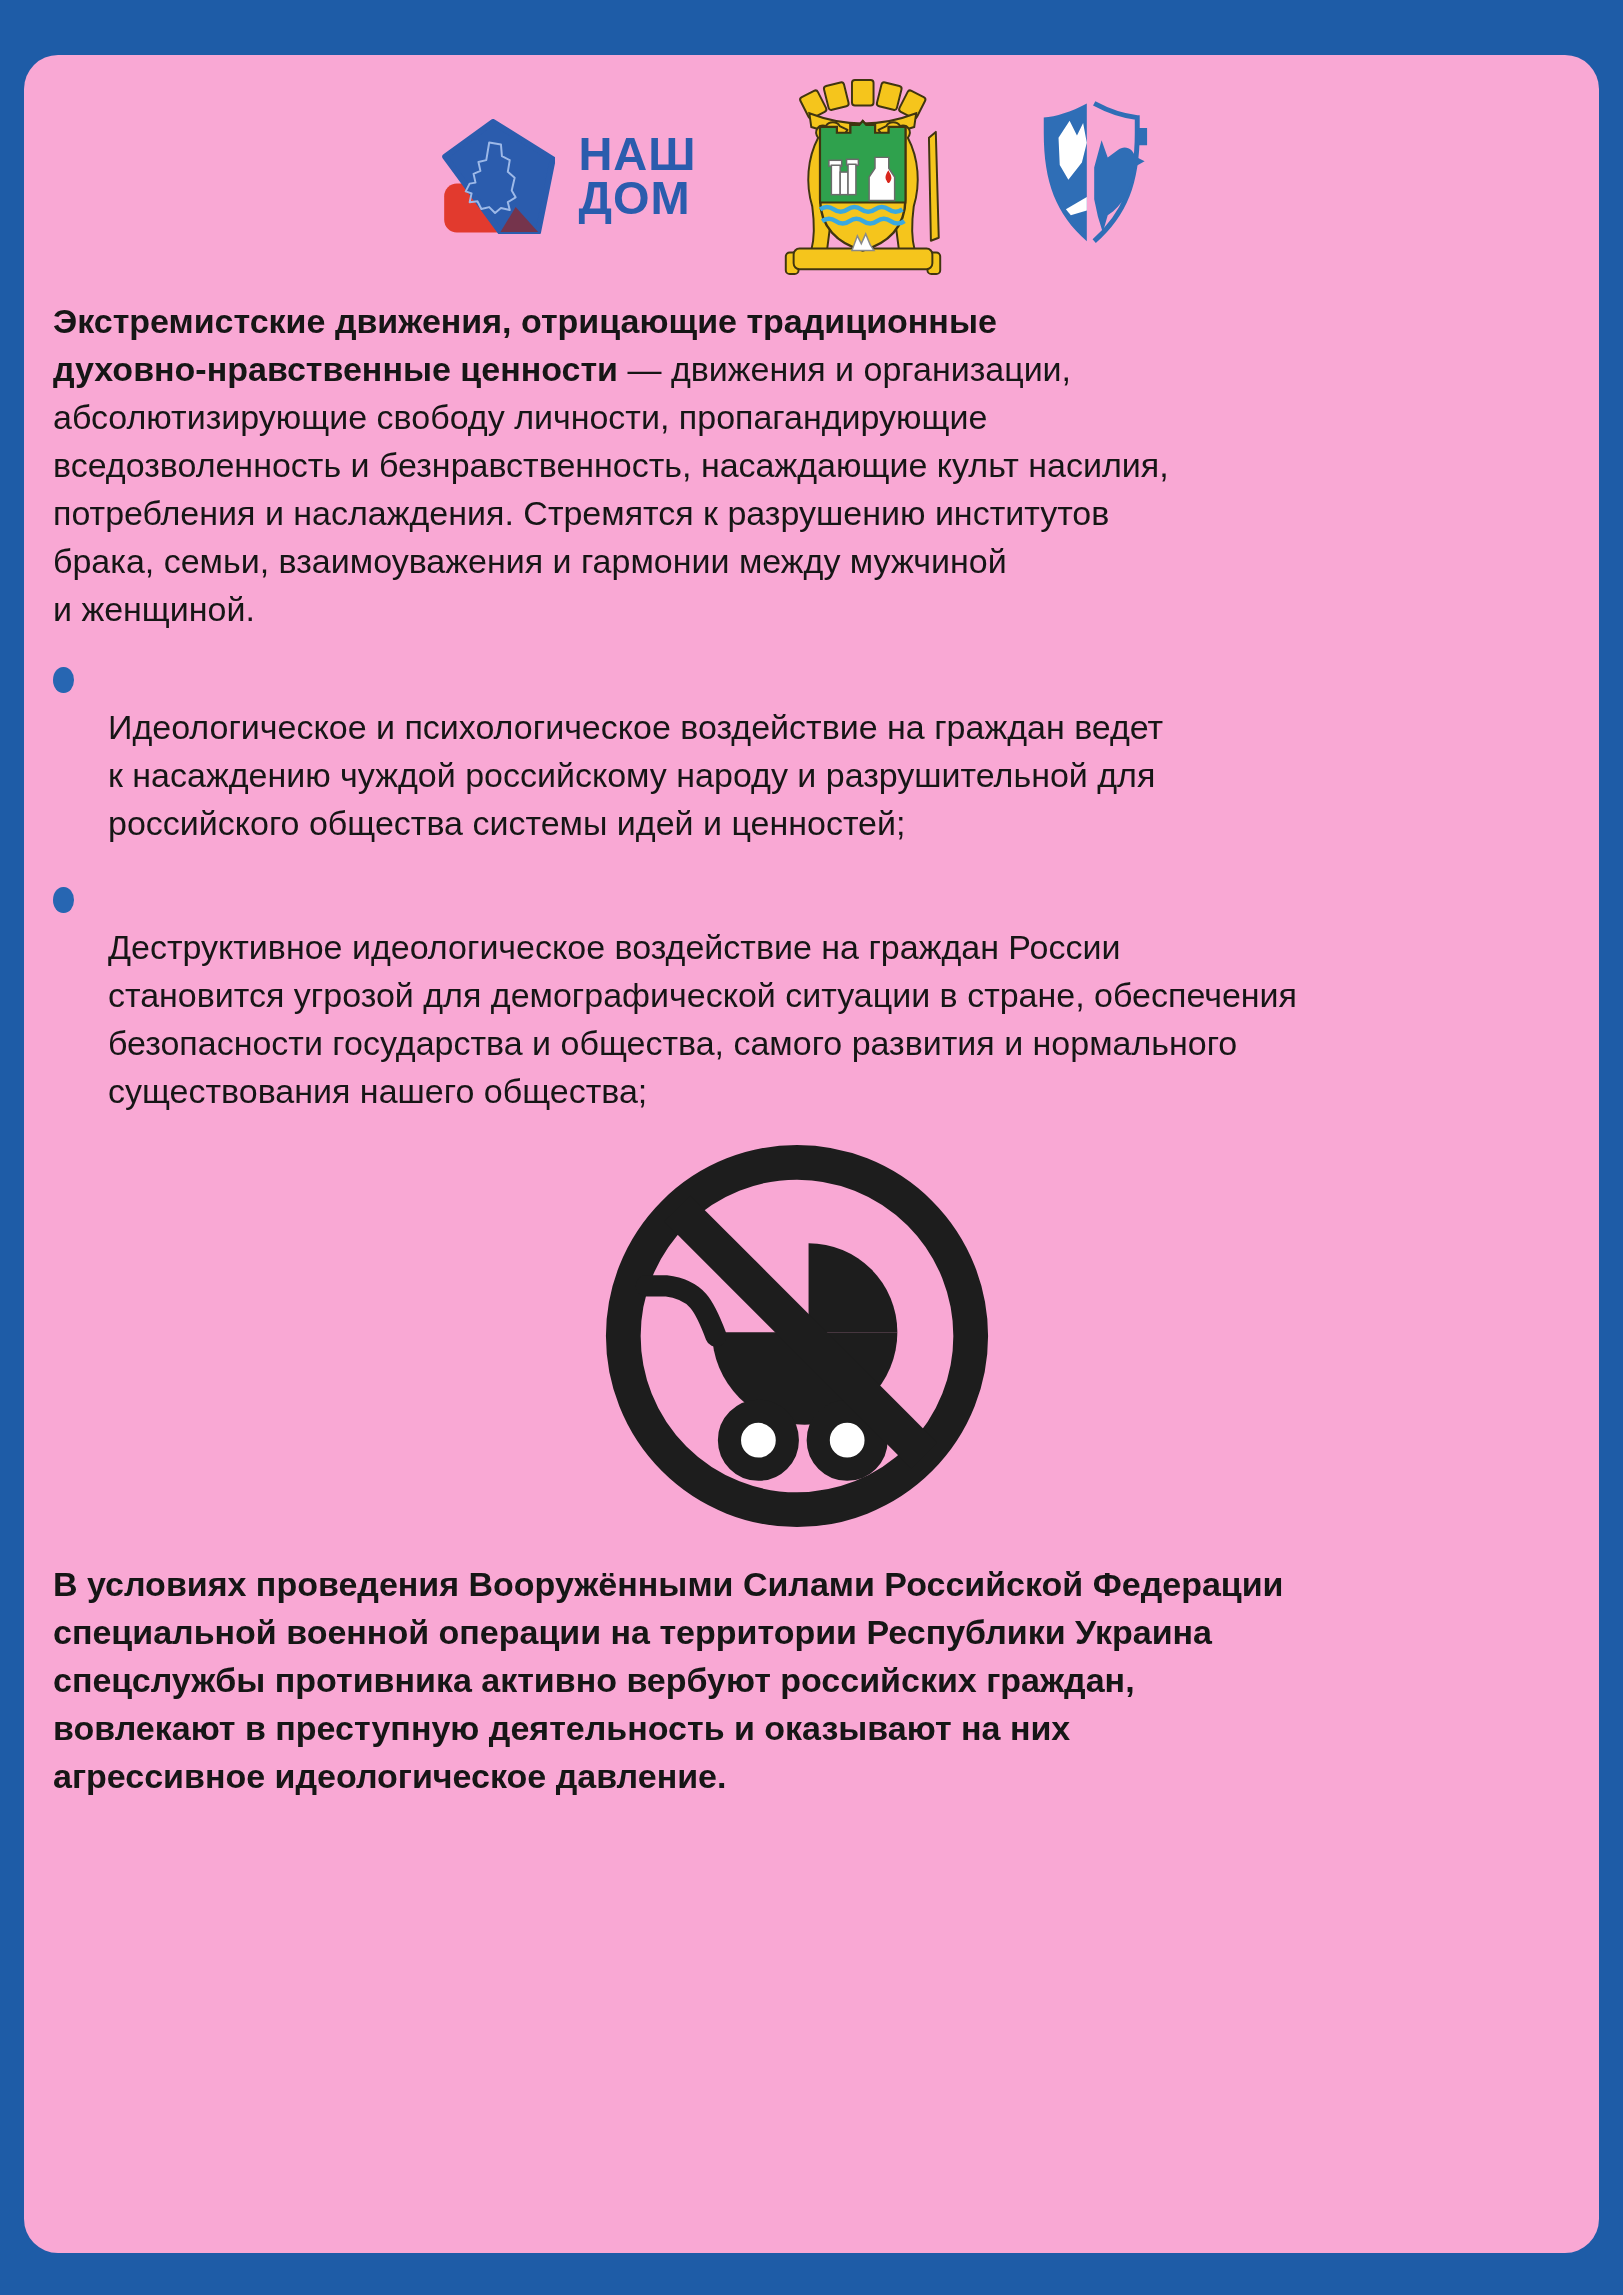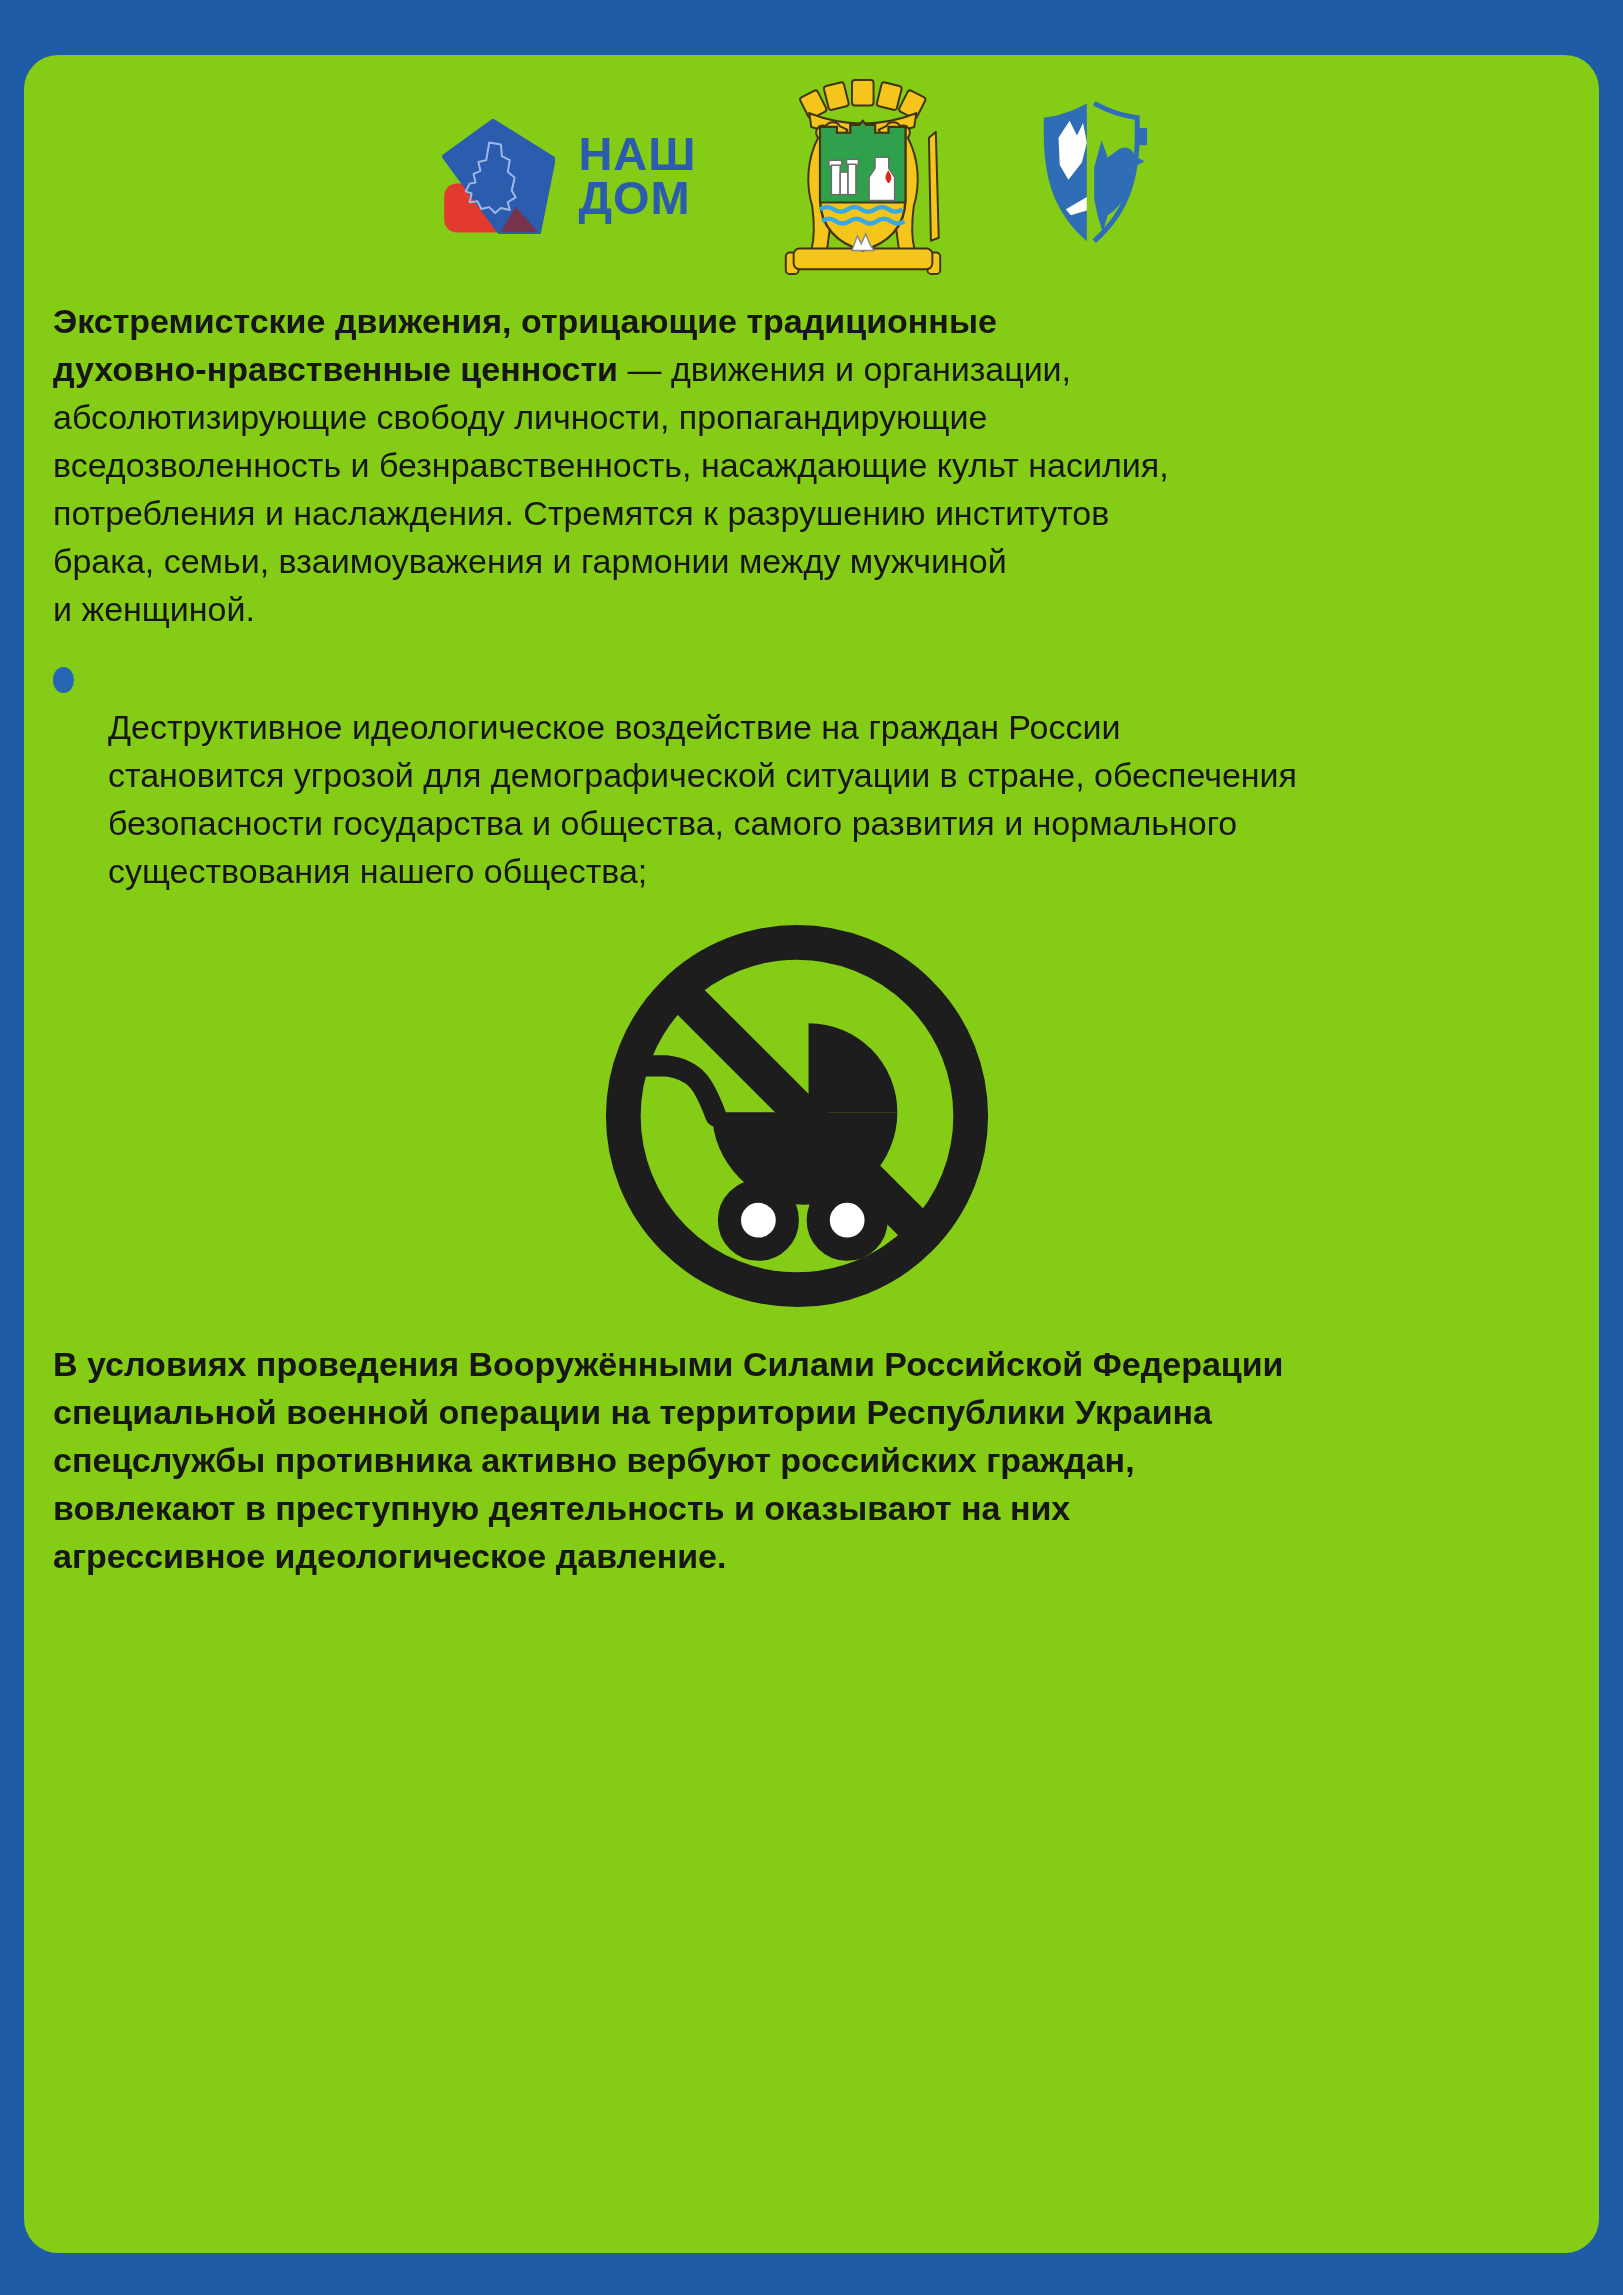--- a/index.html
+++ b/index.html
@@ -5,21 +5,21 @@
   html, body { margin: 0; padding: 0; }
   body {
     width: 1623px; height: 2295px;
     background: var(--page-bg, #1e5ca7);
     position: relative;
     font-family: "Liberation Sans", "DejaVu Sans", sans-serif;
   }
   .card {
     position: absolute;
     left: 23.6px; right: 23.6px; top: 55px; bottom: 42px;
-    background: #84cc16;
+    background: #f9a8d4;
     border-radius: 34px;
     box-sizing: border-box;
     padding: 20.6px 59px 0 29.4px;
     overflow: hidden;
   }
   
   .logos {
     display: flex; align-items: center; justify-content: center;
     gap: 74px; height: 201px;
   }
@@ -148,20 +148,25 @@
     <p class="intro"><b>Экстремистские движения, отрицающие традиционные
 духовно-нравственные ценности</b><span> — движения и организации,
 абсолютизирующие свободу личности, пропагандирующие
 вседозволенность и безнравственность, насаждающие культ насилия,
 потребления и наслаждения. Стремятся к разрушению институтов
 брака, семьи, взаимоуважения и гармонии между мужчиной
 и женщиной.</span></p>
 
     <div class="bullets">
       <div class="bullet">
+        <span class="dot"></span><b></b><span>Идеологическое и психологическое воздействие на граждан ведет
+к насаждению чуждой российскому народу и разрушительной для
+российского общества системы идей и ценностей;</span>
+      </div>
+      <div class="bullet">
         <span class="dot"></span><b></b><span>Деструктивное идеологическое воздействие на граждан России
 становится угрозой для демографической ситуации в стране, обеспечения
 безопасности государства и общества, самого развития и нормального
 существования нашего общества;</span>
       </div>
     </div>
 
     <div class="sign">
       <svg viewBox="0 0 100 100" aria-hidden="true">
         <g style="fill:var(--sign-black,#1d1d1d);stroke:var(--sign-black,#1d1d1d)">

